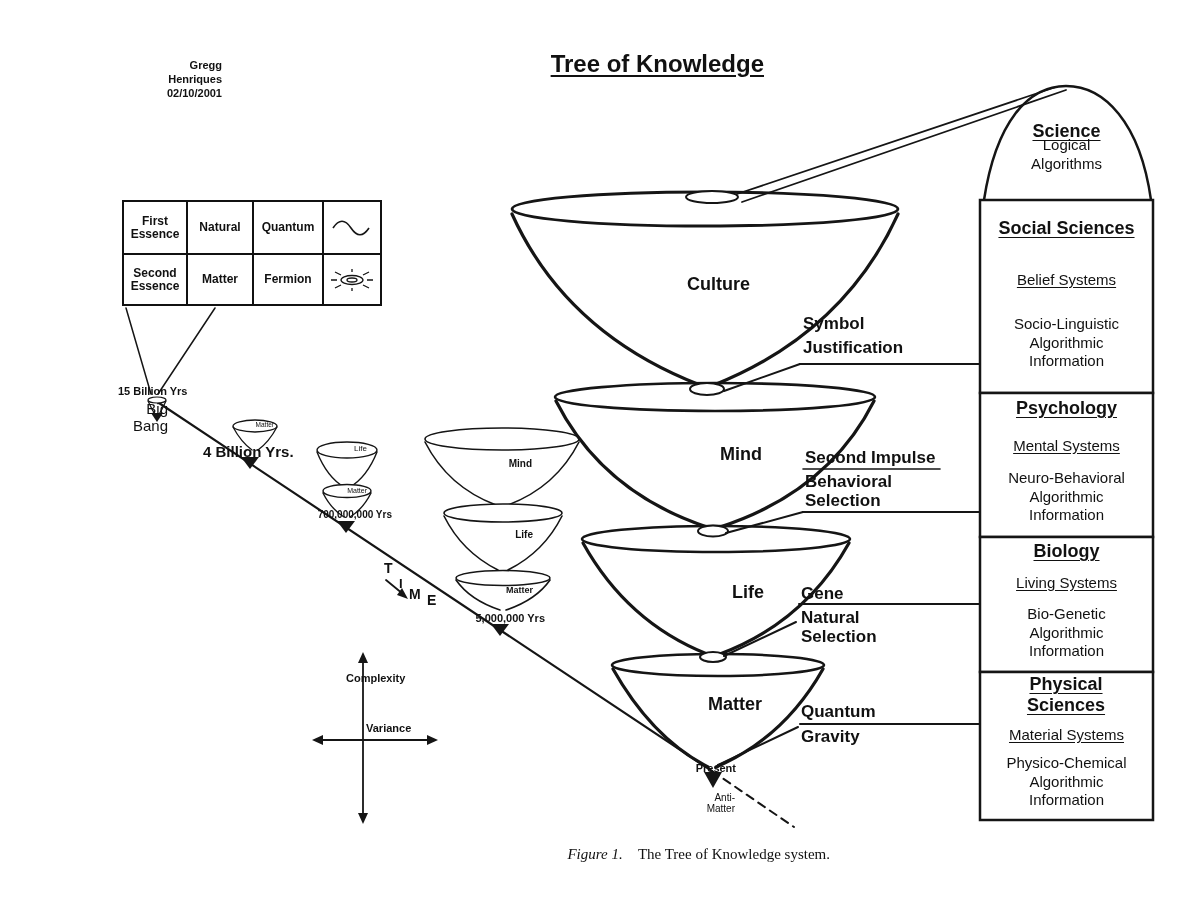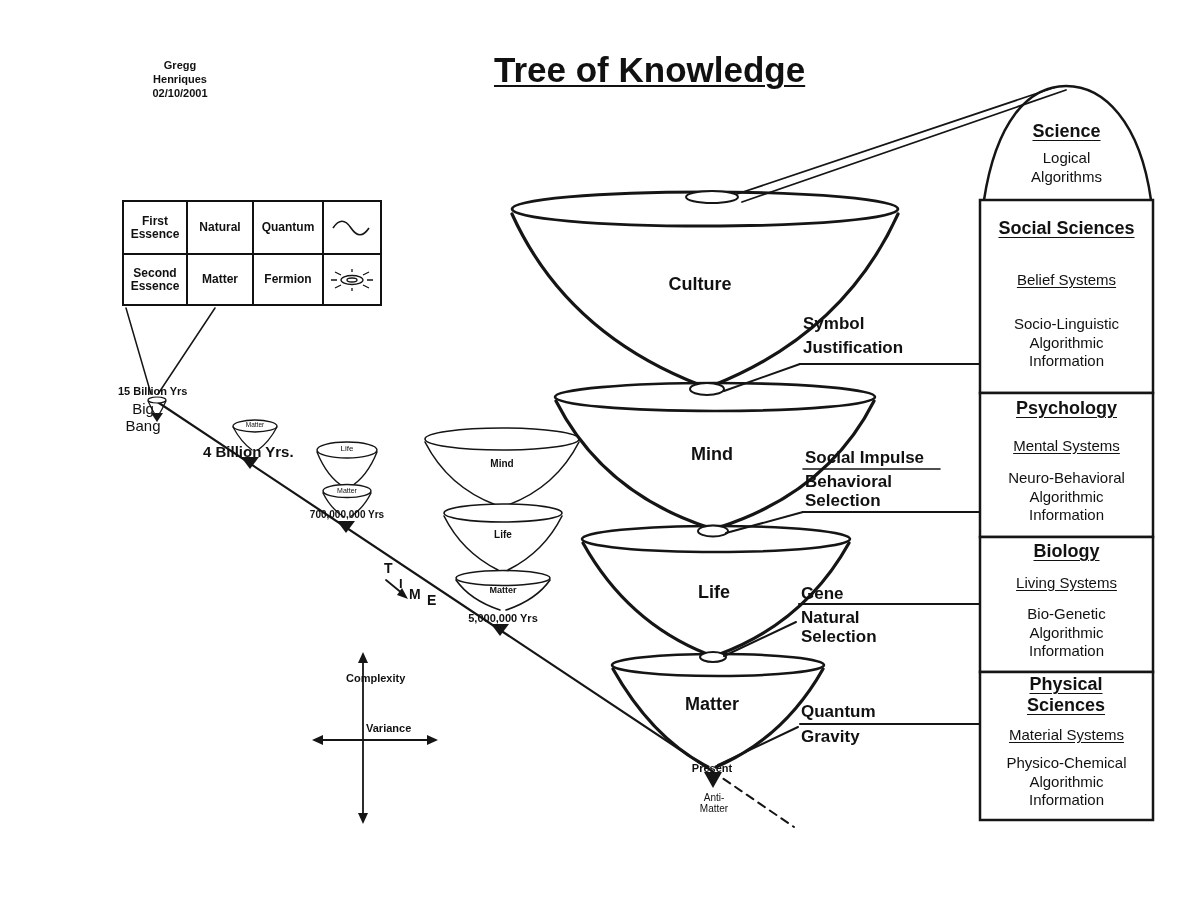--- a/index.html
+++ b/index.html
@@ -1,20 +1,20 @@
 <!DOCTYPE html>
 <html><head>
 <meta charset="utf-8">
 <style>
   html,body{margin:0;padding:0;background:#fff;}
   .stage{position:relative;width:1180px;height:898px;background:#fff;overflow:hidden;
          font-family:"Liberation Sans",sans-serif;color:#111;}
   .layer{position:absolute;left:0;top:0;}
   .lbl{position:absolute;white-space:nowrap;color:#111;}
-  .c{text-align:center;}
+  .c{text-align:right;}
   .b{font-weight:700;}
   .u{text-decoration:underline;text-underline-offset:3px;text-decoration-thickness:1.5px;}
   .pre{white-space:pre-line;}
   .vtext{width:13px;word-break:break-all;line-height:13.2px;text-align:center;}
   .serif{font-family:"Liberation Serif",serif;}
   .it{font-style:italic;}
   
   .etable{position:absolute;left:122px;top:200px;display:grid;
           grid-template-columns:62px 66px 70px 58px;grid-auto-rows:51px;
           border:2px solid #111;background:#fff;}
@@ -159,21 +159,21 @@
         <path d="M799,604 L980,604"></path>
         <path d="M718,765 L798,727"></path>
         <path d="M800,724 L980,724"></path>
       </g>
     </g>
   </svg>
 
   <div class="lbl b c pre" style="left:138px;top:58px;width:84px;font-size:11px;line-height:14px;">Gregg
 Henriques
 02/10/2001</div>
-  <div class="lbl b c u" style="left:494px;top:50px;width:270px;font-size:35px;">Tree of Knowledge</div>
+  <div class="lbl b c u" style="left:494px;top:50px;width:270px;font-size:24px;">Tree of Knowledge</div>
 
   <div class="etable">
     <div class="ecell">First Essence</div>
     <div class="ecell">Natural</div>
     <div class="ecell">Quantum</div>
     <div class="ecell">
       <svg width="44" height="22" viewBox="0 0 44 22">
           <path d="M3,11 C9,2 15,2 21,11 C27,20 33,20 39,11" fill="none" stroke="#151515" stroke-width="1.6"></path>
         </svg>
     </div>
@@ -214,37 +214,37 @@
   <div class="lbl b" style="left:366px;top:722px;font-size:11px;">Variance</div>
 
   <div class="lbl b c" style="left:650px;top:274px;width:100px;font-size:18px;">Culture</div>
   <div class="lbl b c" style="left:662px;top:444px;width:100px;font-size:18px;">Mind</div>
   <div class="lbl b c" style="left:664px;top:582px;width:100px;font-size:18px;">Life</div>
   <div class="lbl b c" style="left:662px;top:694px;width:100px;font-size:18px;">Matter</div>
 
   <div class="lbl jlbl" style="left:803px;top:314px;">Symbol</div>
   <div class="lbl jlbl" style="left:803px;top:338px;">Justification</div>
 
-  <div class="lbl jlbl" style="left:805px;top:448px;">Social Impulse</div>
+  <div class="lbl jlbl" style="left:805px;top:448px;">Second Impulse</div>
   <div class="lbl jlbl" style="left:805px;top:472px;">Behavioral</div>
   <div class="lbl jlbl" style="left:805px;top:491px;">Selection</div>
 
   <div class="lbl jlbl" style="left:801px;top:584px;">Gene</div>
   <div class="lbl jlbl" style="left:801px;top:608px;">Natural</div>
   <div class="lbl jlbl" style="left:801px;top:627px;">Selection</div>
 
   <div class="lbl jlbl" style="left:801px;top:702px;">Quantum</div>
   <div class="lbl jlbl" style="left:801px;top:727px;">Gravity</div>
 
   <div class="lbl b c" style="left:688px;top:762px;width:48px;font-size:11px;">Present</div>
   <div class="lbl c pre" style="left:693px;top:792px;width:42px;font-size:10px;line-height:11px;">Anti-
 Matter</div>
 
   <div class="ptitle" style="top:121px;">Science</div>
-  <div class="pbody" style="top:149px;">Logical
+  <div class="pbody" style="top:136px;">Logical
 Algorithms</div>
 
   <div class="ptitle" style="top:218px;">Social Sciences</div>
   <div class="psub" style="top:271px;">Belief Systems</div>
   <div class="pbody" style="top:315px;">Socio-Linguistic
 Algorithmic
 Information</div>
 
   <div class="ptitle" style="top:398px;">Psychology</div>
   <div class="psub" style="top:437px;">Mental Systems</div>
@@ -257,14 +257,19 @@
   <div class="pbody" style="top:605px;">Bio-Genetic
 Algorithmic
 Information</div>
 
   <div class="ptitle" style="top:674px;left:1008px;width:116px;line-height:21px;white-space:normal;">Physical Sciences</div>
   <div class="psub" style="top:726px;">Material Systems</div>
   <div class="pbody" style="top:754px;">Physico-Chemical
 Algorithmic
 Information</div>
 
+  <div class="lbl serif c" style="left:350px;top:846px;width:480px;font-size:15px;">
+    <span class="it">Figure 1.</span>
+    <span style="display:inline-block;width:8px;"></span>
+    <span>The Tree of Knowledge system.</span>
+  </div>
 
 </div>
 
 </body></html>

